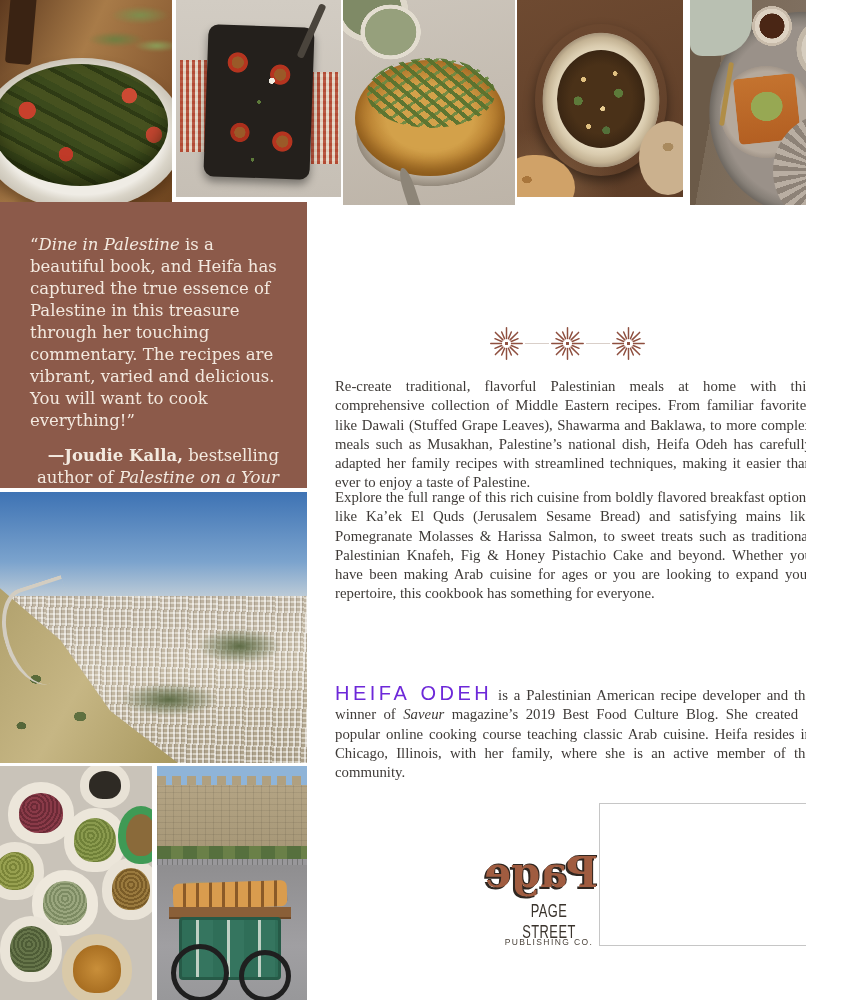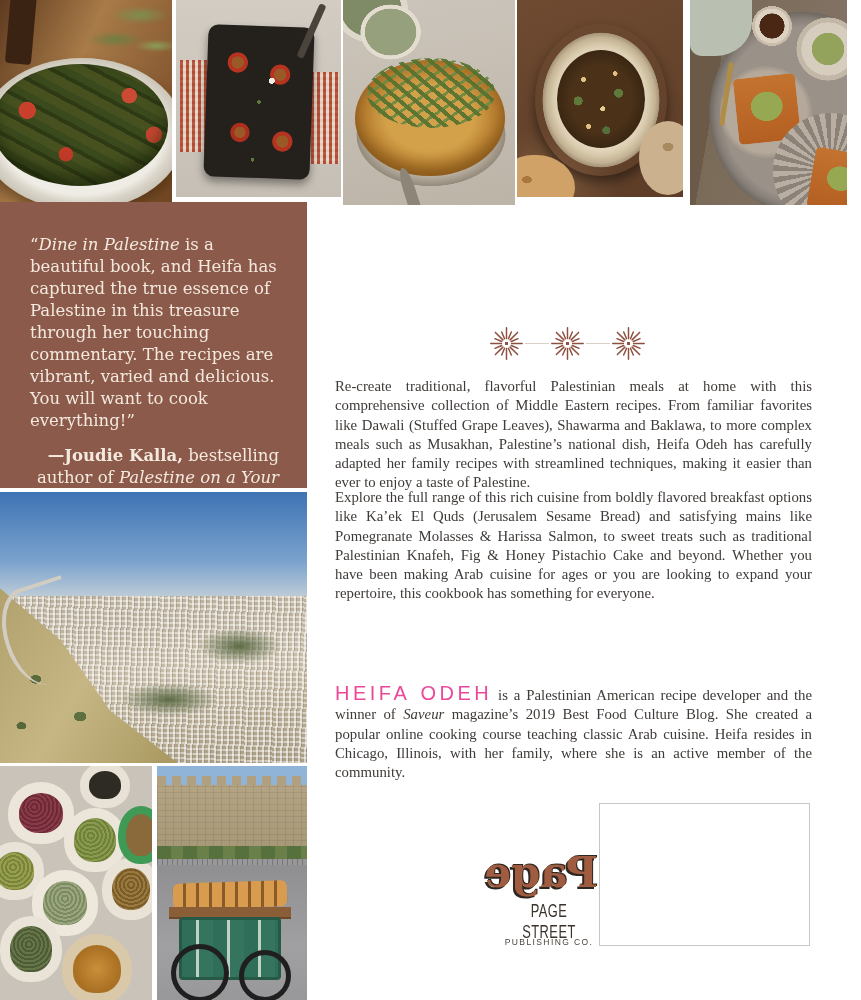--- a/index.html
+++ b/index.html
@@ -1,17 +1,17 @@
 <!DOCTYPE html>
 <html><head>
 <meta charset="utf-8">
 <style>
   html,body{margin:0;padding:0;background:#ffffff;}
   .page{position:relative;width:806px;height:1000px;background:#ffffff;overflow:hidden;
-        font-family:"Liberation Serif",serif;padding-left:41px;}
+        font-family:"Liberation Serif",serif;}
   .it{font-style:italic;}
   .bd{font-weight:bold;}
 
   
   .photo{position:absolute;top:0;overflow:hidden;background:#b9a98a;}
   #p1{left:0;width:172px;height:205px;background:linear-gradient(115deg,#5e3a1f,#a87b48 40%,#8a5c33 75%,#6e451f);}
   .p1-branch{position:absolute;right:-12px;top:-10px;width:110px;height:90px;filter:blur(1px);background:
     radial-gradient(42px 13px at 60% 28%,#7d8f4e,transparent 70%),
     radial-gradient(40px 11px at 38% 55%,#6d7f42,transparent 70%),
     radial-gradient(32px 9px at 75% 62%,#8aa05a,transparent 70%);}
@@ -164,21 +164,21 @@
     font-family:"DejaVu Serif",serif;font-weight:bold;color:#8e4f3f;
     font-size:36px;line-height:42px;letter-spacing:-1px;white-space:nowrap;}
   .orn-row{position:absolute;left:329px;top:325px;width:477px;display:flex;justify-content:center;align-items:center;}
   .orn-line{width:24px;height:1px;background:#d9cfc9;}
   .burst{width:37px;height:37px;display:block;}
   .para{position:absolute;left:329px;width:477px;margin:6px;font-size:14.8px;line-height:19.3px;
     text-align:justify;color:#3e3a37;font-family:"Liberation Serif",serif;}
   #para1{top:371px;}
   #para2{top:482px;}
   #bio{top:678px;}
-  .bio-name{font-family:"Liberation Sans",sans-serif;font-size:20px;letter-spacing:3.5px;color:#ec4899;font-weight:normal;}
+  .bio-name{font-family:"Liberation Sans",sans-serif;font-size:20px;letter-spacing:3.5px;color:#6d28d9;font-weight:normal;}
 
   .logo{position:absolute;left:500px;top:845px;width:98px;text-align:center;color:#3a332c;}
   .logo-mark{font-family:"DejaVu Serif",serif;font-weight:bold;font-size:42px;line-height:56px;color:#a05c40;
     transform:scaleX(-1);text-shadow:2px 2px 0 #2e2620,-1px -1px 0 #2e2620;}
   .logo-name{font-family:"Liberation Sans",sans-serif;font-size:14px;letter-spacing:0.5px;transform:scale(0.92,1.3);margin-top:4px;}
   .logo-sub{font-family:"Liberation Sans",sans-serif;font-size:8.5px;letter-spacing:1.4px;color:#4a423a;}
 
   .barcode-box{position:absolute;left:599px;top:803px;width:209px;height:141px;background:#ffffff;border:1px solid #c6c6c6;}
 </style>
 </head>

